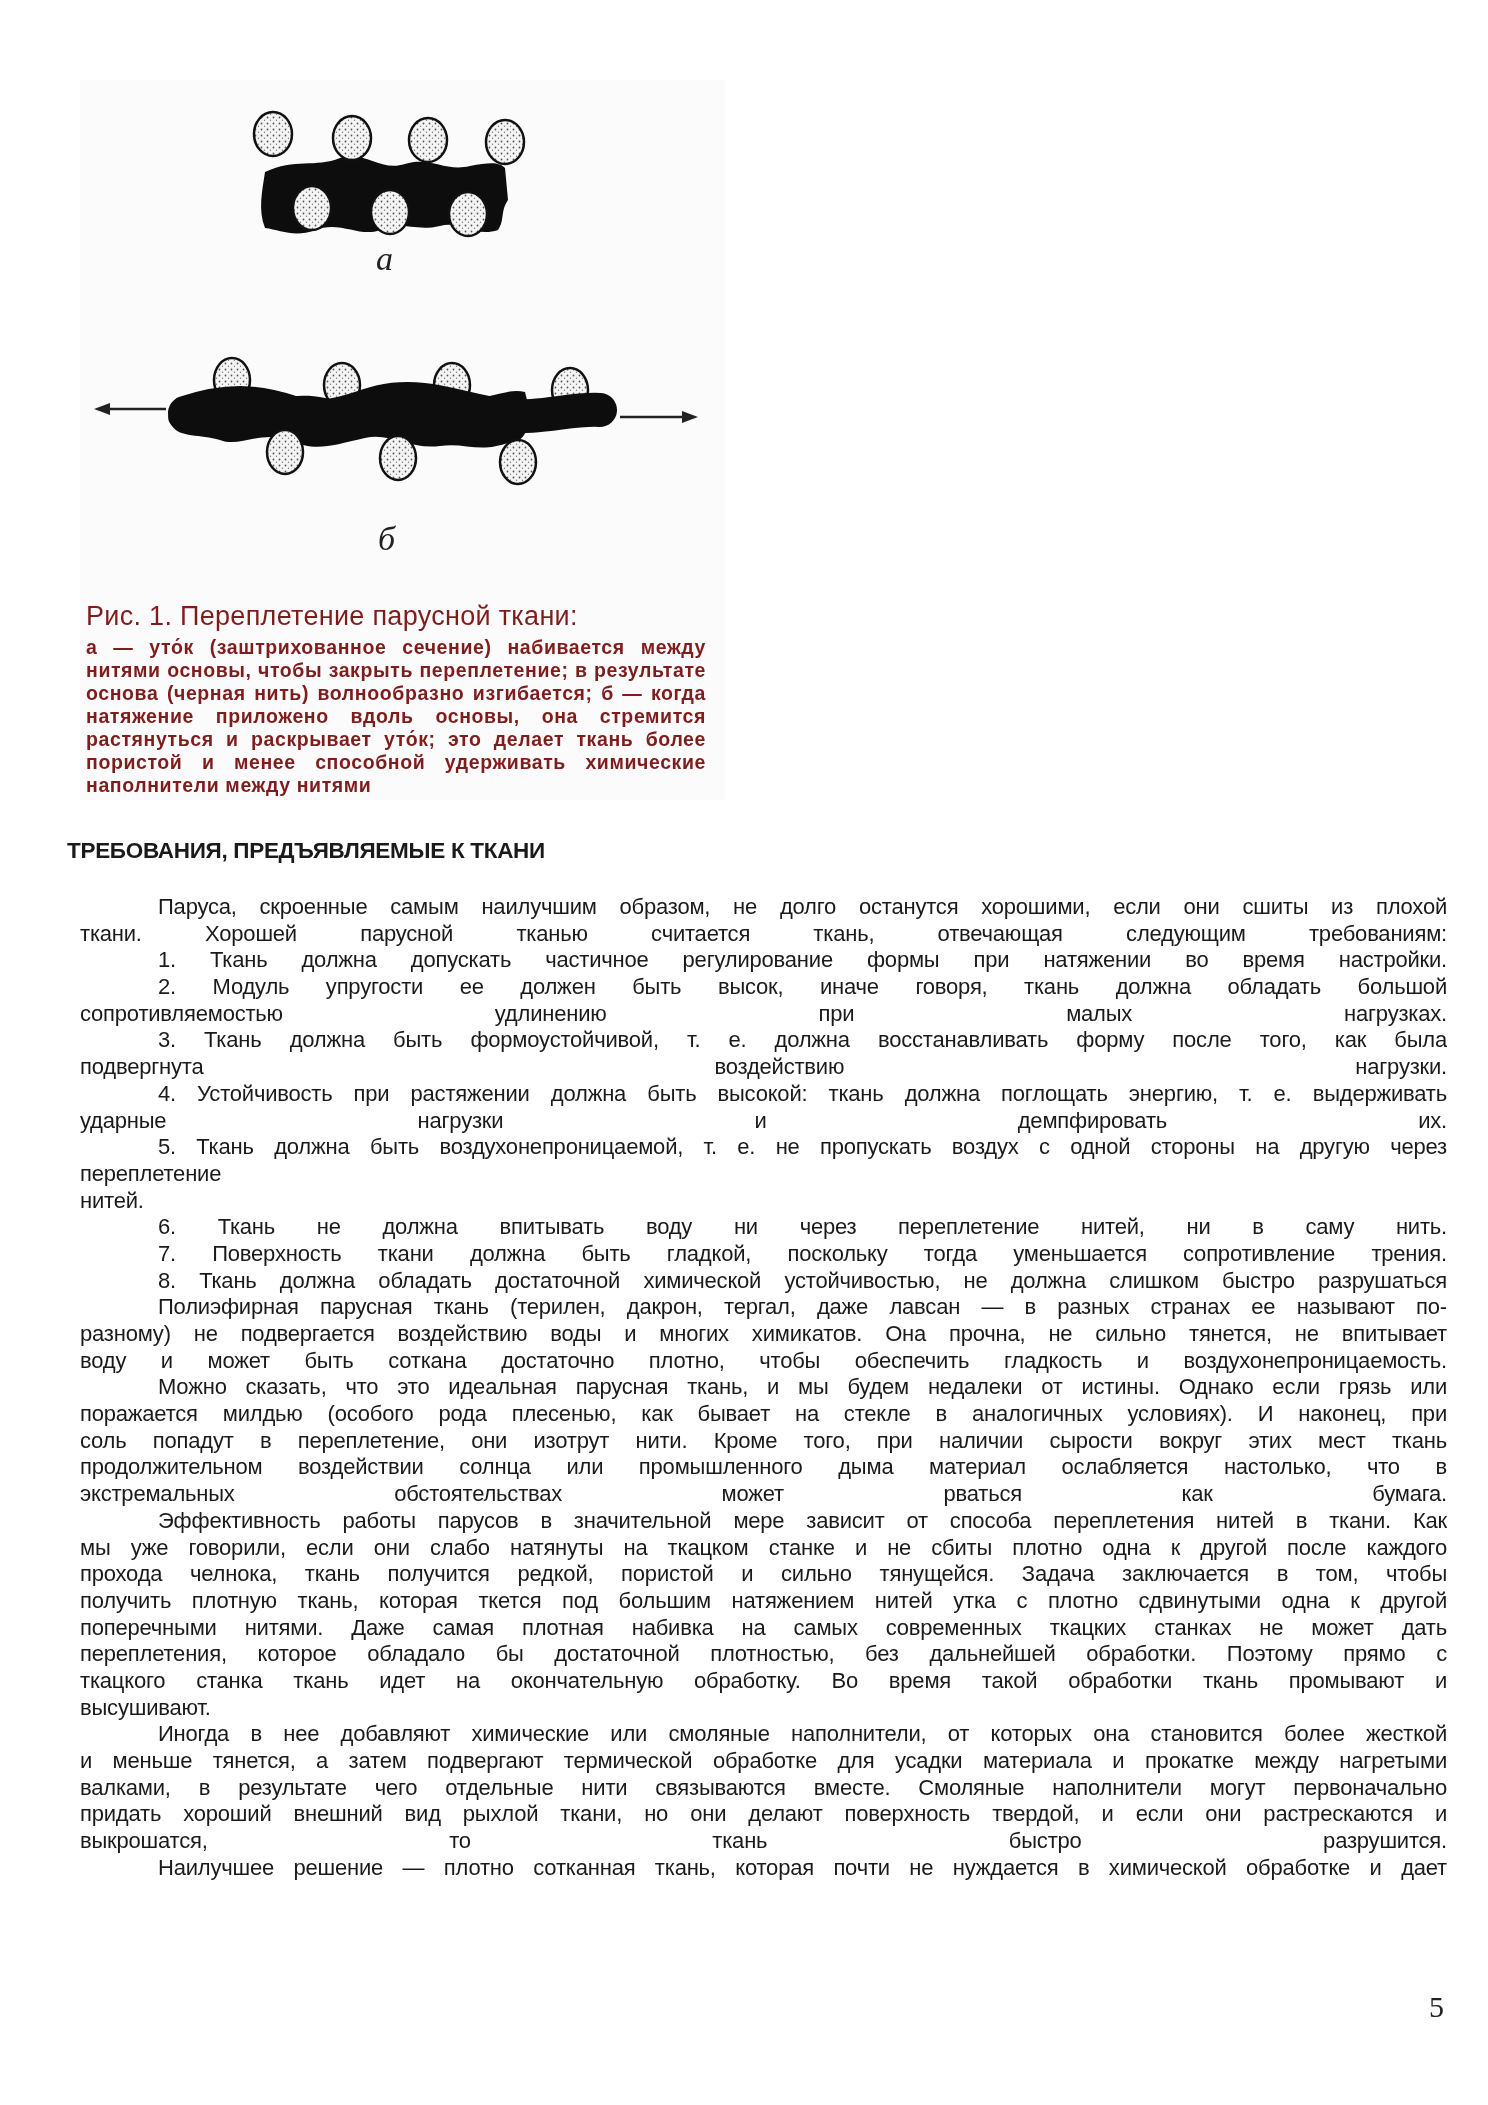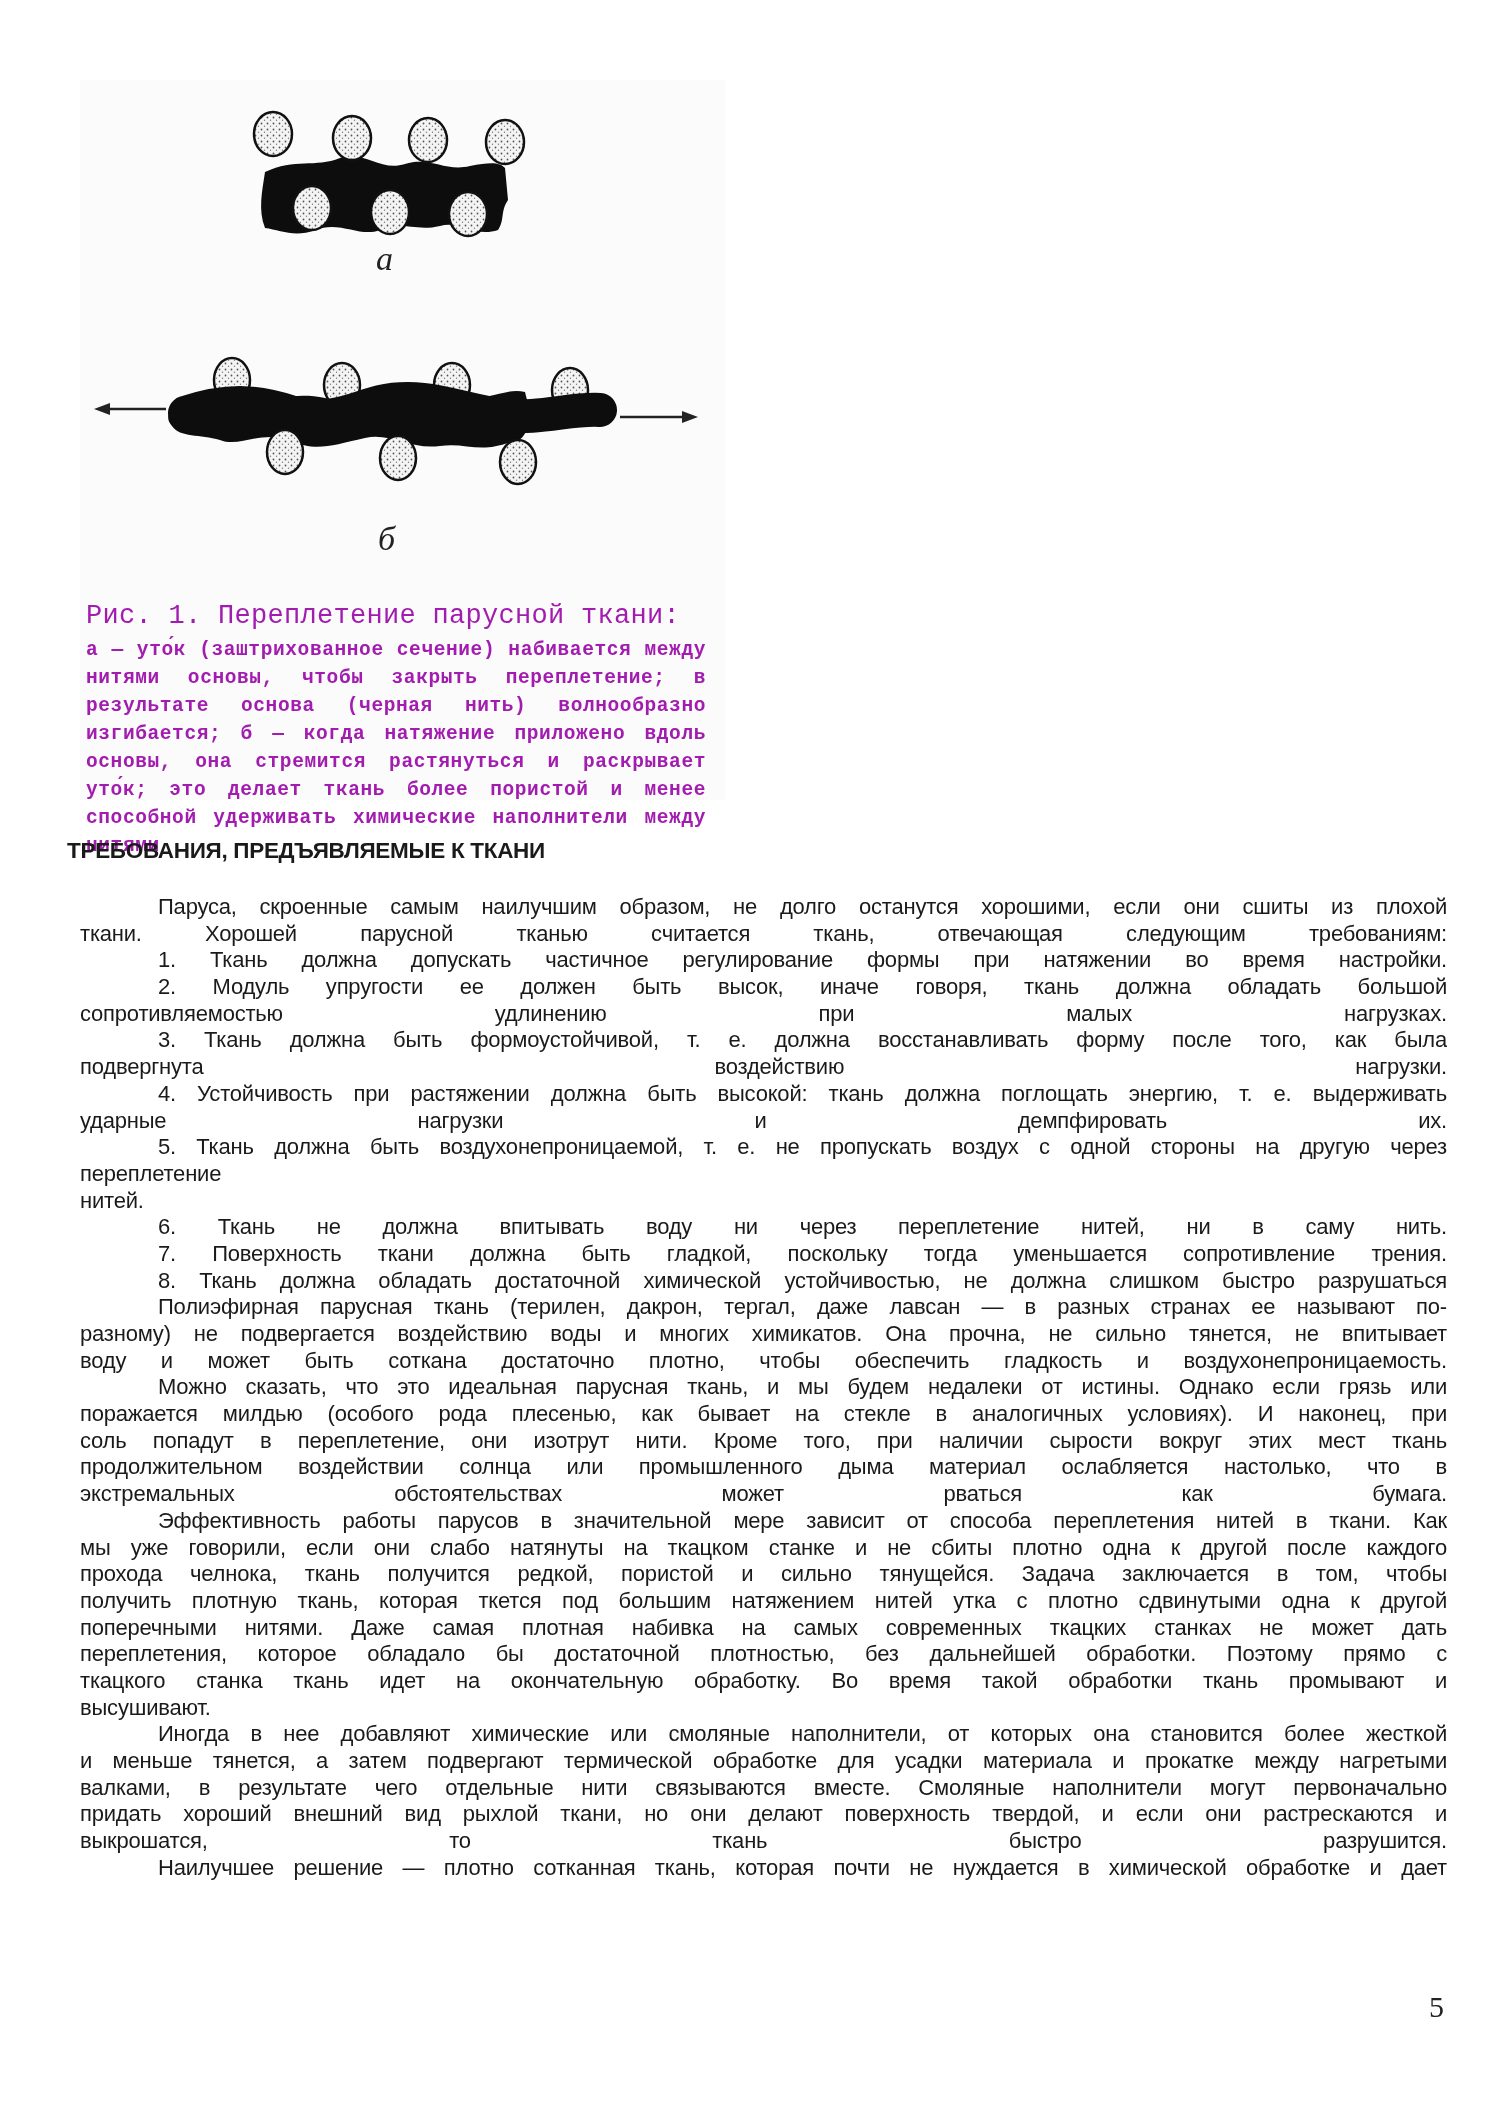--- a/index.html
+++ b/index.html
@@ -3,23 +3,23 @@
 <meta charset="utf-8">
 <style>
   html, body { margin: 0; padding: 0; background: #ffffff; }
   body { width: 1488px; height: 2105px; position: relative; overflow: hidden; color: #1a1a1a; }
   .page { position: absolute; left: 0; top: 0; width: 1488px; height: 2105px; }
 
   
   .figure { position: absolute; left: 80px; top: 80px; width: 645px; height: 720px; background: #fbfbfb; }
   .figure svg { position: absolute; left: 0; top: 0; }
   .fig-label { position: absolute; font-family: "Liberation Serif", "DejaVu Serif", serif; font-style: italic; font-size: 34px; color: #222; }
-  .fig-caption { position: absolute; left: 6px; top: 520px; width: 620px; font-family: Liberation Mono, monospace; color: #a21caf; }
+  .fig-caption { position: absolute; left: 6px; top: 520px; width: 620px; font-family: Liberation Sans, sans-serif; color: #7f1d1d; }
   .fig-caption .cap-title { font-size: 27px; line-height: 32px; letter-spacing: 0.3px; }
-  .fig-caption .cap-body { font-size: 19.5px; line-height: 28px; font-weight: bold; text-align: justify; letter-spacing: 0.6px; margin-top: 4px; }
+  .fig-caption .cap-body { font-size: 19.5px; line-height: 23px; font-weight: bold; text-align: justify; letter-spacing: 0.6px; margin-top: 4px; }
 
   
   .heading { position: absolute; left: 67px; top: 838px; font-family: Liberation Sans, sans-serif; font-weight: bold; font-size: 22.5px; letter-spacing: -0.3px; }
   .body { position: absolute; left: 80px; top: 870px; width: 1367px; font-family: "Liberation Sans", "DejaVu Sans", sans-serif; font-size: 22px; line-height: 26.7px; letter-spacing: -0.2px; margin-top: 24px; }
   .line { display: block; white-space: nowrap; height: 26.7px; }
   .line.just { text-align: justify; text-align-last: justify; white-space: normal; overflow: hidden; }
   .line.indent { padding-left: 78px; }
   .line.left { text-align: left; }
   .line.right { text-align: left; }
 

